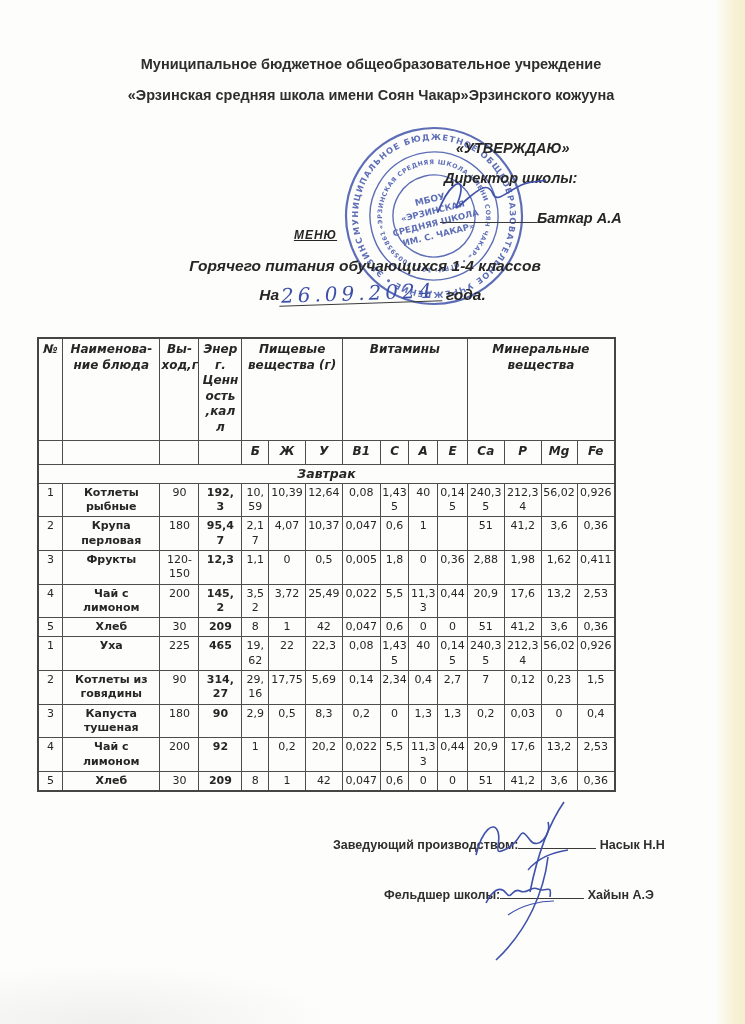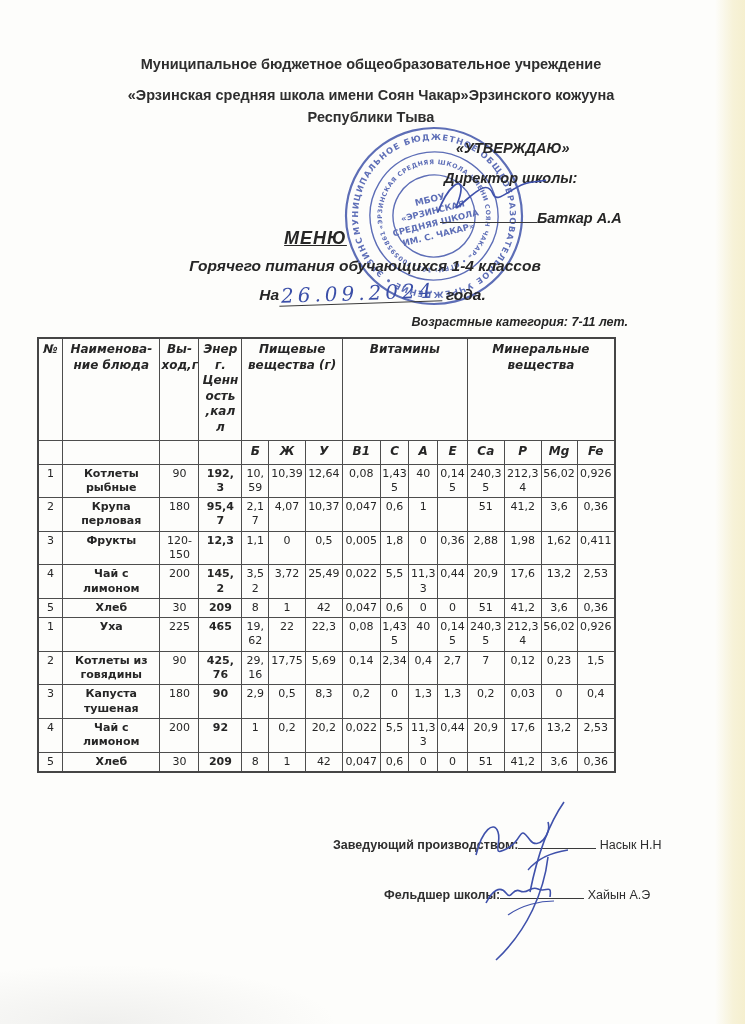--- a/index.html
+++ b/index.html
@@ -28,21 +28,21 @@
   .approval { position: absolute; left: 440px; top: 140px; width: 220px; }
   .approval-title { font-size: 14.5px; font-weight: bold; font-style: italic; margin-left: 16px; }
   .approval-role { font-size: 14.5px; font-weight: bold; font-style: italic; margin-top: 14px; margin-left: 4px; }
   .approval-sigline { margin-top: 24px; font-size: 14.5px; font-weight: bold; font-style: italic; }
   .sig-underline { display: inline-block; width: 97px; border-bottom: 1.5px solid #3a3a3a; height: 12px; }
 
   .stamp { position: absolute; left: 338px; top: 120px; width: 192px; height: 192px;
            transform: rotate(-14deg); opacity: 0.82; }
 
   .menu-title { position: absolute; top: 228px; left: 0; width: 631px; text-align: center;
-    font-size: 18px; font-weight: bold; font-style: italic; text-decoration: underline; letter-spacing: 1px; }
+    font-size: 12px; font-weight: bold; font-style: italic; text-decoration: underline; letter-spacing: 1px; }
   .menu-subtitle { position: absolute; top: 257px; left: 0; width: 730px; text-align: center;
     font-size: 15.5px; font-weight: bold; font-style: italic; }
   .menu-dateline { position: absolute; top: 283px; left: 0; width: 745px; text-align: center;
     font-size: 15.5px; font-weight: bold; font-style: italic; }
   .handwritten-date {
     display: inline-block;
     font-family: "DejaVu Serif", serif; font-style: italic; font-weight: normal;
     font-size: 20px; color: #3b4fa8; letter-spacing: 4px;
     border-bottom: 1.5px solid #3a3a3a; padding: 0 6px 0 2px;
     transform: rotate(-2deg); line-height: 20px;
@@ -67,39 +67,38 @@
   .menu-table td.out  { text-align: center; }
   .menu-table td.energy { font-weight: bold; text-align: center; padding: 2px 5px; word-break: break-all; }
   .menu-table td.val { text-align: center; word-break: break-all; }
 
   .sig-row { position: absolute; font-size: 12.5px; font-weight: bold; color: #2e2e2e; }
   .sig-row .line { display: inline-block; border-bottom: 1.5px solid #3a3a3a; height: 11px; }
   .sig-row1 { left: 333px; top: 838px; }
   .sig-row1 .line { width: 78px; }
   .sig-row2 { left: 384px; top: 888px; }
   .sig-row2 .line { width: 84px; }
-  .sig-name { font-weight: normal; }
+  .sig-name { font-weight: bold; }
 
   .sig-svg { position: absolute; pointer-events: none; }
   .sig-svg path { fill: none; stroke: #3f51ab; }
 
   .smudge { position: absolute; left: 0; bottom: 0; width: 340px; height: 60px;
     background: radial-gradient(ellipse at 30% 100%, rgba(120,120,120,0.10), rgba(120,120,120,0) 70%);
     pointer-events: none; }
 </style>
 </head>
 <body>
 
 <div class="page">
   <div class="scan-edge-right"></div>
 
   <div class="org-block">
     <div class="org-line1">Муниципальное бюджетное общеобразовательное учреждение</div>
     <div class="org-line2">«Эрзинская средняя школа  имени Соян Чакар»Эрзинского кожууна</div>
-    <div class="org-line3">Республики Тыва</div>
   </div>
 
   <svg class="stamp" viewBox="0 0 192 192">
     <g fill="none" stroke="#3b4fa8">
       <circle cx="96" cy="96" r="88" stroke-width="2.2"></circle>
       <circle cx="96" cy="96" r="64" stroke-width="1.4"></circle>
       <circle cx="96" cy="96" r="41" stroke-width="1.4"></circle>
     </g>
     <defs>
       <path id="outerArc" d="M 20,96 a 76,76 0 1 1 152,0 a 76,76 0 1 1 -152,0"></path>
@@ -127,21 +126,20 @@
 
   <svg class="sig-svg" style="left:432px; top:168px;" width="120" height="55" viewBox="0 0 120 55">
     <path d="M6,44 C16,18 30,8 29,22 C28,36 16,48 34,32 C48,20 56,14 61,26 C65,36 76,22 92,16 C100,13 108,14 114,12" stroke-width="1.7"></path>
   </svg>
 
   <div class="menu-title">МЕНЮ</div>
   <div class="menu-subtitle">Горячего питания обучающихся 1-4 классов</div>
   <div class="menu-dateline">
     <span>На</span><span class="handwritten-date">26.09.2024</span> <span>года.</span>
   </div>
-  <div class="age-note">Возрастные категория: 7-11 лет.</div>
 
   <table class="menu-table">
     <colgroup>
       <col style="width:24px">
         <col style="width:95px">
         <col style="width:38px">
         <col style="width:42px">
       <col style="width:26px">
         <col style="width:36px">
         <col style="width:36px">
@@ -186,20 +184,23 @@
           <th>А</th>
           <th>Е</th>
           <th>Са</th>
           <th>Р</th>
           <th>Mg</th>
           <th>Fe</th>
         </tr>
     </thead>
     <tbody>
         <tr>
+          <td class="section" colspan="15">Завтрак</td>
+        </tr>
+        <tr>
           <td class="cnum">1</td>
           <td class="dish">Котлеты рыбные</td>
           <td class="out">90</td>
           <td class="energy">192,3</td>
           <td class="val">10,59</td>
           <td class="val">10,39</td>
           <td class="val">12,64</td>
           <td class="val">0,08</td>
           <td class="val">1,435</td>
           <td class="val">40</td>
@@ -291,21 +292,21 @@
           <td class="val">0,145</td>
           <td class="val">240,35</td>
           <td class="val">212,34</td>
           <td class="val">56,02</td>
           <td class="val">0,926</td>
         </tr>
         <tr>
           <td class="cnum">2</td>
           <td class="dish">Котлеты из говядины</td>
           <td class="out">90</td>
-          <td class="energy">425,76</td>
+          <td class="energy">314,27</td>
           <td class="val">29,16</td>
           <td class="val">17,75</td>
           <td class="val">5,69</td>
           <td class="val">0,14</td>
           <td class="val">2,34</td>
           <td class="val">0,4</td>
           <td class="val">2,7</td>
           <td class="val">7</td>
           <td class="val">0,12</td>
           <td class="val">0,23</td>

